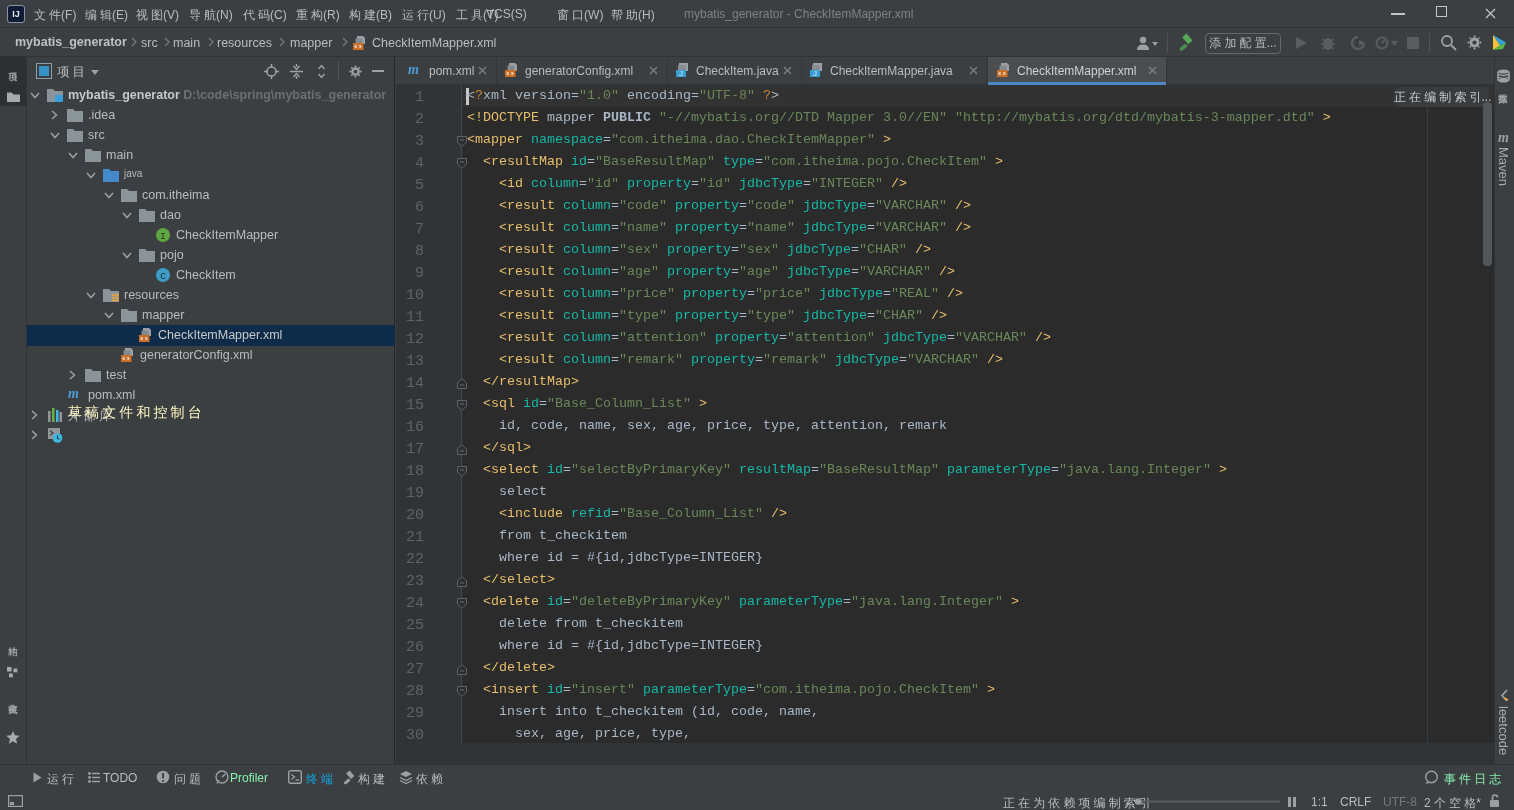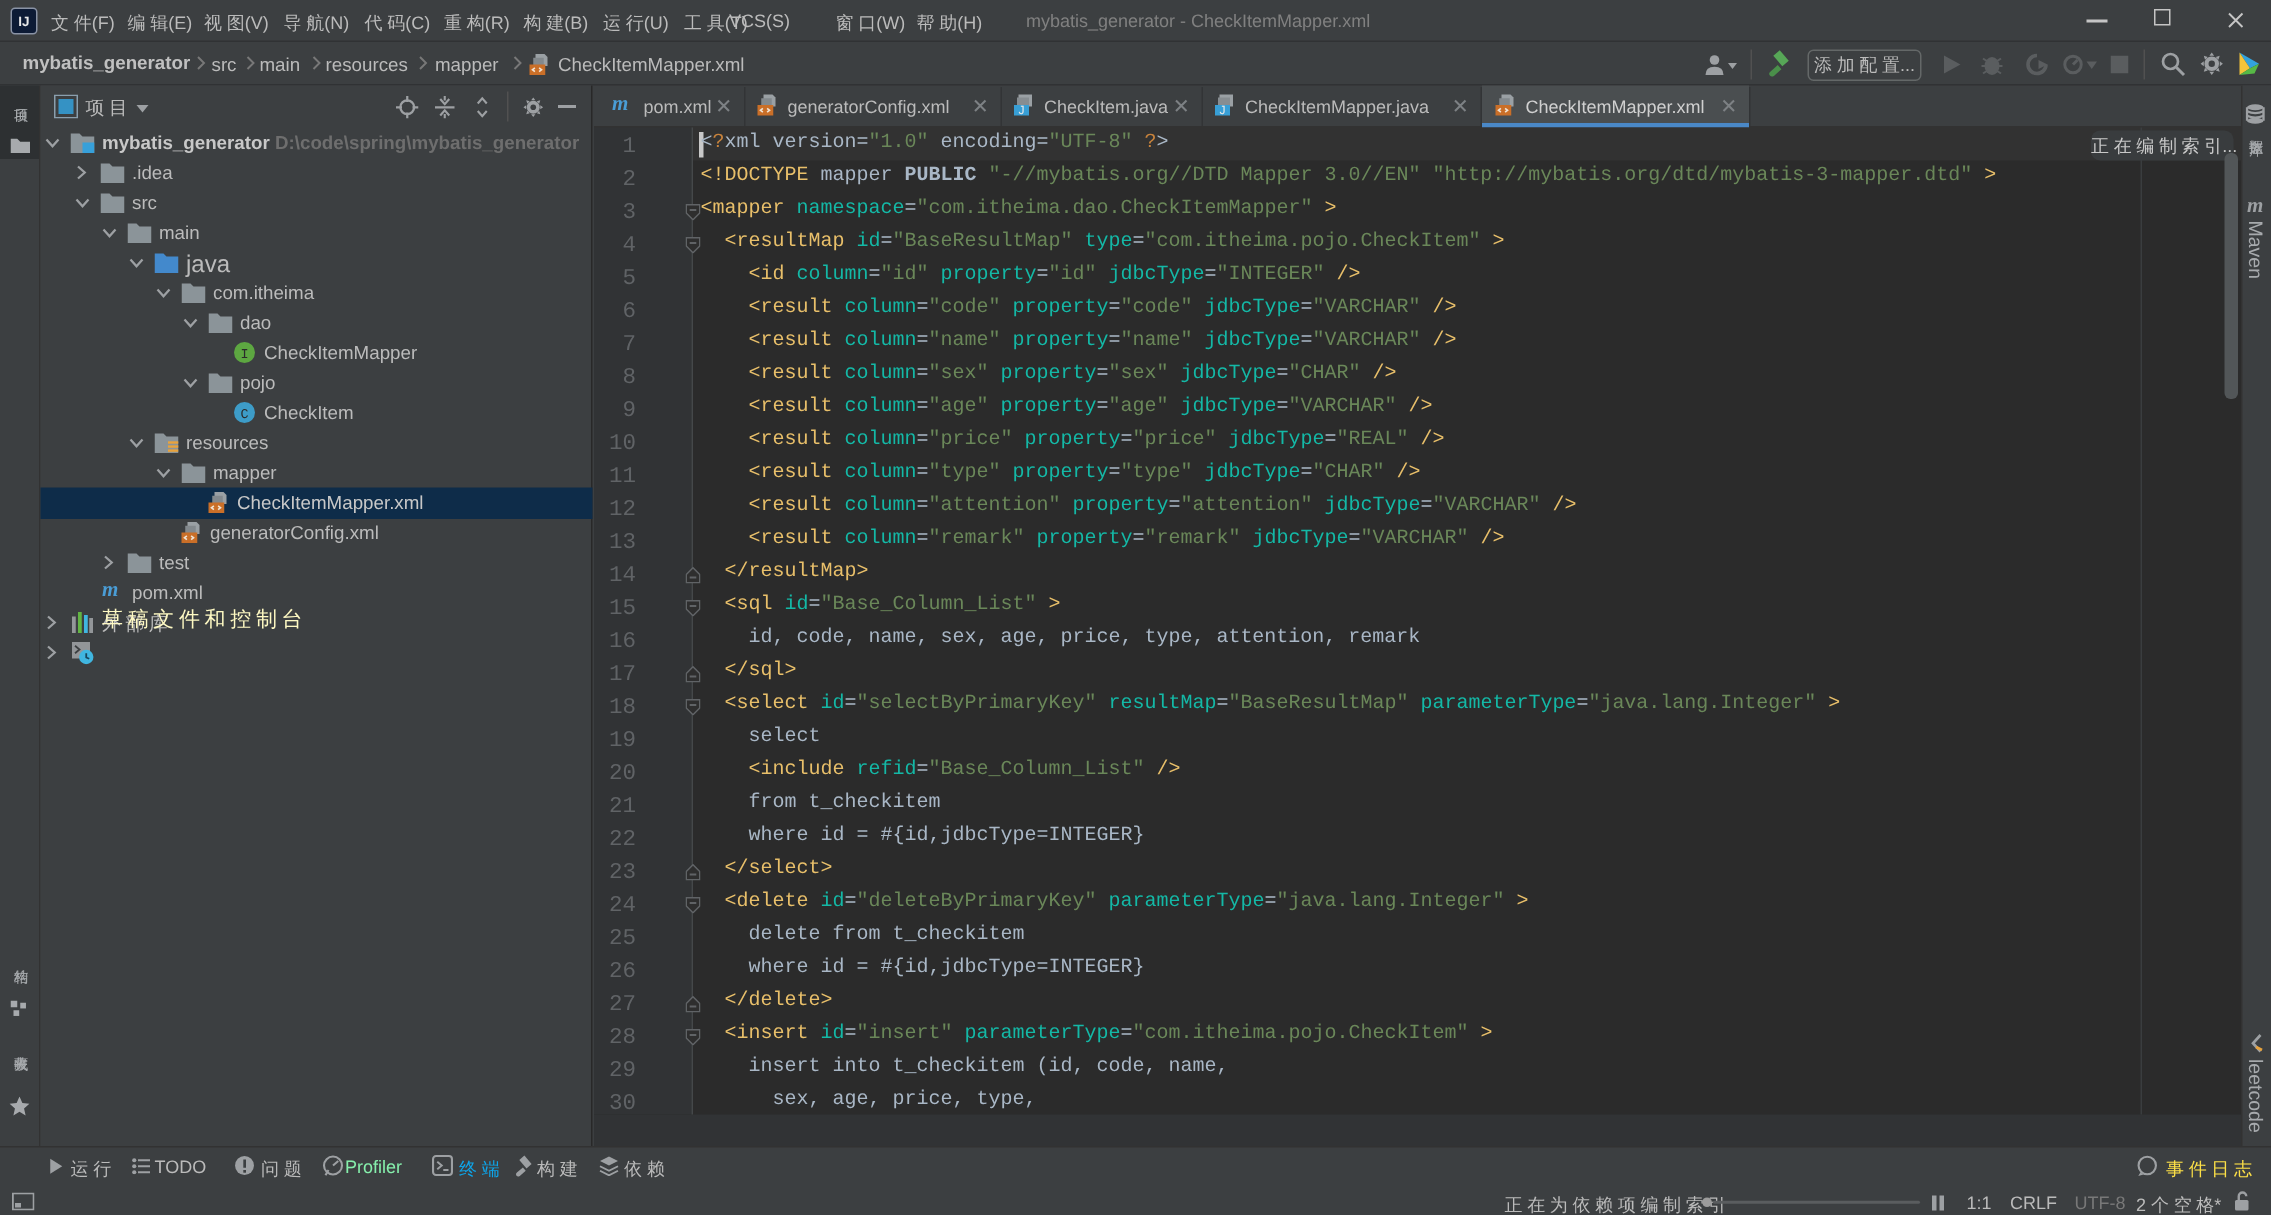--- a/index.html
+++ b/index.html
@@ -176,21 +176,21 @@
 <svg class="a" style="left:85px;top:148px" width="16" height="14" viewBox="0 0 16 14">
       <path d="M0 1 L6 1 L8 3 L16 3 L16 14 L0 14 Z" fill="#8b9499"></path>
     </svg>
 <div class="a" style="left:106px;top:148px;font-size:12.5px;color:#bbbbbb">main</div>
 <svg class="a" style="left:86px;top:172px" width="10" height="7">
       <path d="M1 1 L5 5.5 L9 1" stroke="#9da0a3" stroke-width="1.5" fill="none"></path>
     </svg>
 <svg class="a" style="left:103px;top:168px" width="16" height="14" viewBox="0 0 16 14">
       <path d="M0 1 L6 1 L8 3 L16 3 L16 14 L0 14 Z" fill="#4389cc"></path>
     </svg>
-<div class="a" style="left:124px;top:168px;font-size:16px;color:#bbbbbb">java</div>
+<div class="a" style="left:124px;top:168px;font-size:10px;color:#bbbbbb">java</div>
 <svg class="a" style="left:104px;top:192px" width="10" height="7">
       <path d="M1 1 L5 5.5 L9 1" stroke="#9da0a3" stroke-width="1.5" fill="none"></path>
     </svg>
 <svg class="a" style="left:121px;top:188px" width="16" height="14" viewBox="0 0 16 14">
       <path d="M0 1 L6 1 L8 3 L16 3 L16 14 L0 14 Z" fill="#8b9499"></path>
     </svg>
 <div class="a" style="left:142px;top:188px;font-size:12.5px;color:#bbbbbb">com.itheima</div>
 <svg class="a" style="left:122px;top:212px" width="10" height="7">
       <path d="M1 1 L5 5.5 L9 1" stroke="#9da0a3" stroke-width="1.5" fill="none"></path>
     </svg>
@@ -437,21 +437,21 @@
 <svg class="a" style="left:399px;top:770px" width="14" height="14" viewBox="0 0 14 14">
       <path d="M7 1 L13 4 L7 7 L1 4 Z" fill="#9da0a3"></path>
       <path d="M1 7.5 L7 10.5 L13 7.5" stroke="#9da0a3" stroke-width="1.3" fill="none"></path>
       <path d="M1 10.5 L7 13.5 L13 10.5" stroke="#9da0a3" stroke-width="1.3" fill="none"></path>
     </svg>
 <div class="a" style="left:416px;top:771px;font-size:12px;color:#bbbbbb"><i class="k">依赖</i></div>
 <svg class="a" style="left:1424px;top:770px" width="15" height="15" viewBox="0 0 15 15">
       <circle cx="7.5" cy="7" r="5.8" fill="none" stroke="#9da0a3" stroke-width="1.4"></circle>
       <path d="M3 11.5 L1.5 14 L5 13" fill="#9da0a3"></path>
     </svg>
-<div class="a" style="left:1444px;top:771px;font-size:12px;color:#fde047"><i class="k">事件日志</i></div>
+<div class="a" style="left:1444px;top:771px;font-size:12px;color:#86efac"><i class="k">事件日志</i></div>
 <div class="a" style="left:0;top:792px;width:1514px;height:18px;background:#3c3f41"></div>
 <svg class="a" style="left:8px;top:795px" width="15" height="12" viewBox="0 0 15 12">
       <rect x="0.6" y="0.6" width="13.8" height="10.8" fill="none" stroke="#9da0a3" stroke-width="1.2"></rect>
       <rect x="2" y="7" width="4" height="3" fill="#9da0a3"></rect>
     </svg>
 <div class="a" style="left:1003px;top:795px;font-size:12px;color:#bbbbbb"><i class="k">正在为依赖项编制索引</i></div>
 <svg class="a" style="left:1134px;top:798px" width="148" height="7">
       <circle cx="4" cy="3.5" r="3.2" fill="#9c9c9c"></circle>
       <rect x="8" y="2.5" width="138" height="2" rx="1" fill="#5a5d5f"></rect>
     </svg>

